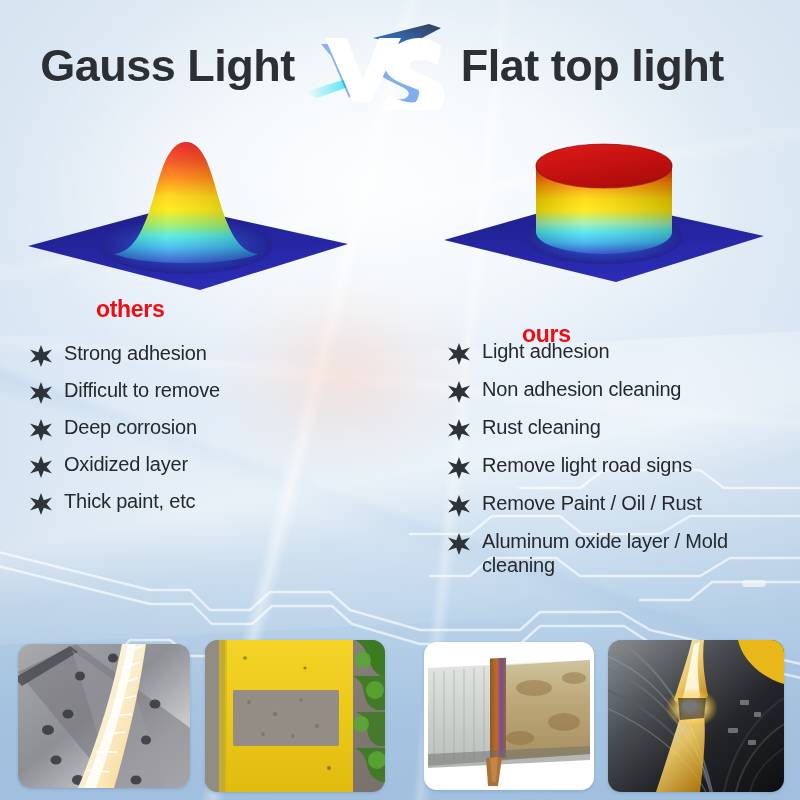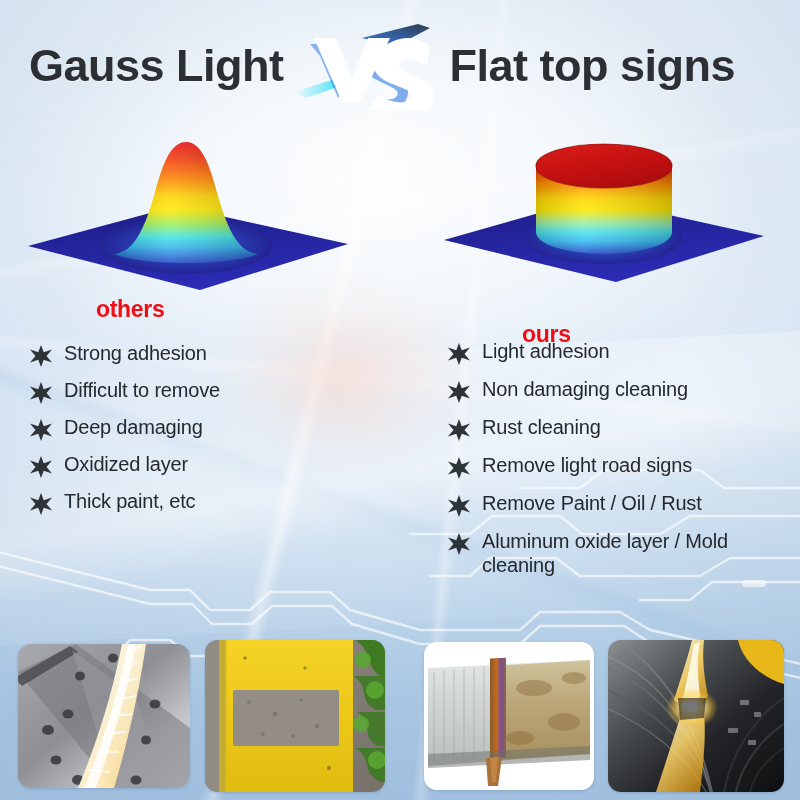--- a/index.html
+++ b/index.html
@@ -151,21 +151,21 @@
         <path d="M18 22 L40 22 L58 62 L46 76 L28 34 Z" fill="#1f6fe0" opacity=".5"></path>
         <path d="M82 30 q16 -10 30 -2 l-7 12 q-10 -5 -18 0 q-7 5 2 9 l16 7 q16 8 9 22 q-8 16 -30 12 l6 -13 q11 2 15 -3 q3 -5 -6 -9 l-16 -8 q-15 -8 -1 -27 z" fill="#1f6fe0" opacity=".55"></path>
 
         <path d="M22 16 L44 16 L60 58 L76 16 L98 16 L68 80 L50 80 Z" fill="#ffffff"></path>
 
         <path d="M138 24 q-16 -12 -34 -6 q-20 7 -22 24 q-1 12 16 19 l15 6 q8 3 6 8 q-3 7 -15 5 q-11 -2 -18 -8 l-9 16 q12 10 29 11 q26 2 34 -17 q7 -17 -11 -25 l-16 -7 q-8 -3 -6 -8 q3 -6 13 -4 q9 1 15 6 z" fill="#ffffff"></path>
         <text x="0" y="-20" font-size="1" fill="none">VS</text>
       </svg>
     </div>
 
-    <div class="title-word">Flat top signs</div>
+    <div class="title-word">Flat top light</div>
   </div>
 
   <div class="plot left">
     <svg viewBox="0 0 340 170" width="340" height="170">
       <defs>
         <linearGradient id="gplane" x1="0" y1="0" x2="0.3" y2="1">
           <stop offset="0" stop-color="#1d1d86"></stop>
           <stop offset="1" stop-color="#2b2bb4"></stop>
         </linearGradient>
         <radialGradient id="gskirt" cx="0.5" cy="0.5" r="0.5">
@@ -274,21 +274,21 @@
           </svg>
       </span>
       <span class="li-text">Difficult to remove</span>
     </div>
     <div class="li">
       <span class="star">
         <svg viewBox="0 0 24 24" width="22" height="24">
             <path d="M12 0 L15 8 L24 5 L18 12 L24 19 L15 16 L12 24 L9 16 L0 19 L6 12 L0 5 L9 8 Z" fill="#2e3338"></path>
           </svg>
       </span>
-      <span class="li-text">Deep damaging</span>
+      <span class="li-text">Deep corrosion</span>
     </div>
     <div class="li">
       <span class="star">
         <svg viewBox="0 0 24 24" width="22" height="24">
             <path d="M12 0 L15 8 L24 5 L18 12 L24 19 L15 16 L12 24 L9 16 L0 19 L6 12 L0 5 L9 8 Z" fill="#2e3338"></path>
           </svg>
       </span>
       <span class="li-text">Oxidized layer</span>
     </div>
     <div class="li">
@@ -309,21 +309,21 @@
           </svg>
       </span>
       <span class="li-text">Light adhesion</span>
     </div>
     <div class="li">
       <span class="star">
         <svg viewBox="0 0 24 24" width="22" height="24">
             <path d="M12 0 L15 8 L24 5 L18 12 L24 19 L15 16 L12 24 L9 16 L0 19 L6 12 L0 5 L9 8 Z" fill="#2e3338"></path>
           </svg>
       </span>
-      <span class="li-text">Non damaging cleaning</span>
+      <span class="li-text">Non adhesion cleaning</span>
     </div>
     <div class="li">
       <span class="star">
         <svg viewBox="0 0 24 24" width="22" height="24">
             <path d="M12 0 L15 8 L24 5 L18 12 L24 19 L15 16 L12 24 L9 16 L0 19 L6 12 L0 5 L9 8 Z" fill="#2e3338"></path>
           </svg>
       </span>
       <span class="li-text">Rust cleaning</span>
     </div>
     <div class="li">

